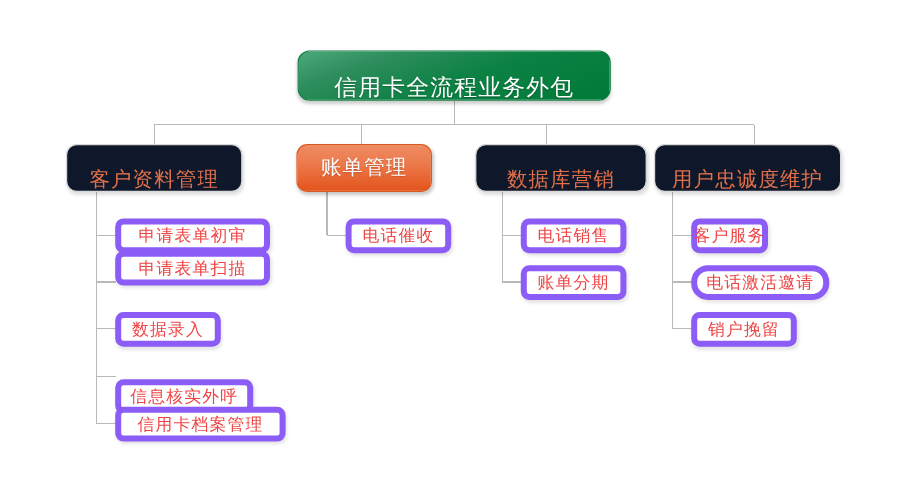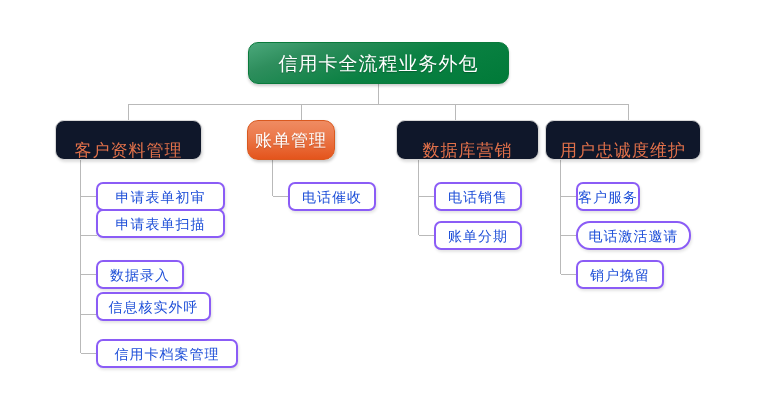--- a/index.html
+++ b/index.html
@@ -75,23 +75,23 @@
     font-size: 17px;
     border: 1px solid #d9591f;
     box-shadow: 1px 2px 3px rgba(0,0,0,0.22);
     text-shadow: 0 1px 1px rgba(0,0,0,0.18);
   }
 
   
   .node-leaf {
     height: 29px;
     background: #ffffff;
-    color: #1d4ed8;
+    color: #ef4444;
     font-size: 14px;
-    border: 2px solid #8b5cf6;
+    border: 5px solid #8b5cf6;
     border-radius: 7px;
     box-shadow: 1px 2px 3px rgba(0,0,0,0.11);
   }
 
   .node-label {
     display: block;
     line-height: 1;
   }
 </style>
 </head>
@@ -125,50 +125,50 @@
       <path d="M 418.5 196 L 434.5 196"></path>
       <path d="M 418.5 235 L 434.5 235"></path>
 
       <path d="M 560.5 160 L 560.5 274"></path>
       <path d="M 560.5 196 L 576.5 196"></path>
       <path d="M 560.5 235 L 576.5 235"></path>
       <path d="M 560.5 274 L 576.5 274"></path>
     </g>
   </svg>
 
-  <div class="node node-root" style="left:248px; top:42px; width:261px;">
+  <div class="node node-root" style="left:248px; top:42px; width:261px;align-items:flex-end;">
     <span class="node-label">信用卡全流程业务外包</span>
   </div>
 
   <div class="node node-l2" style="left:55px; top:120px; width:147px;">
     <span class="node-label">客户资料管理</span>
   </div>
 
-  <div class="node node-l2-hl" style="left:247px; top:120px; width:88px;border-radius:11px;">
+  <div class="node node-l2-hl" style="left:247px; top:120px; width:113px;">
     <span class="node-label">账单管理</span>
   </div>
 
   <div class="node node-l2" style="left:396px; top:120px; width:143px;">
     <span class="node-label">数据库营销</span>
   </div>
 
   <div class="node node-l2" style="left:545px; top:120px; width:156px;">
     <span class="node-label">用户忠诚度维护</span>
   </div>
 
   <div class="node node-leaf" style="left:96px; top:182px; width:129px;">
     <span class="node-label">申请表单初审</span>
   </div>
   <div class="node node-leaf" style="left:96px; top:209px; width:129px;">
     <span class="node-label">申请表单扫描</span>
   </div>
   <div class="node node-leaf" style="left:96px; top:260px; width:88px;">
     <span class="node-label">数据录入</span>
   </div>
-  <div class="node node-leaf" style="left:96px; top:292px; width:115px;">
+  <div class="node node-leaf" style="left:96px; top:316px; width:115px;">
     <span class="node-label">信息核实外呼</span>
   </div>
   <div class="node node-leaf" style="left:96px; top:339px; width:142px;">
     <span class="node-label">信用卡档案管理</span>
   </div>
 
   <div class="node node-leaf" style="left:288px; top:182px; width:88px;">
     <span class="node-label">电话催收</span>
   </div>
 

